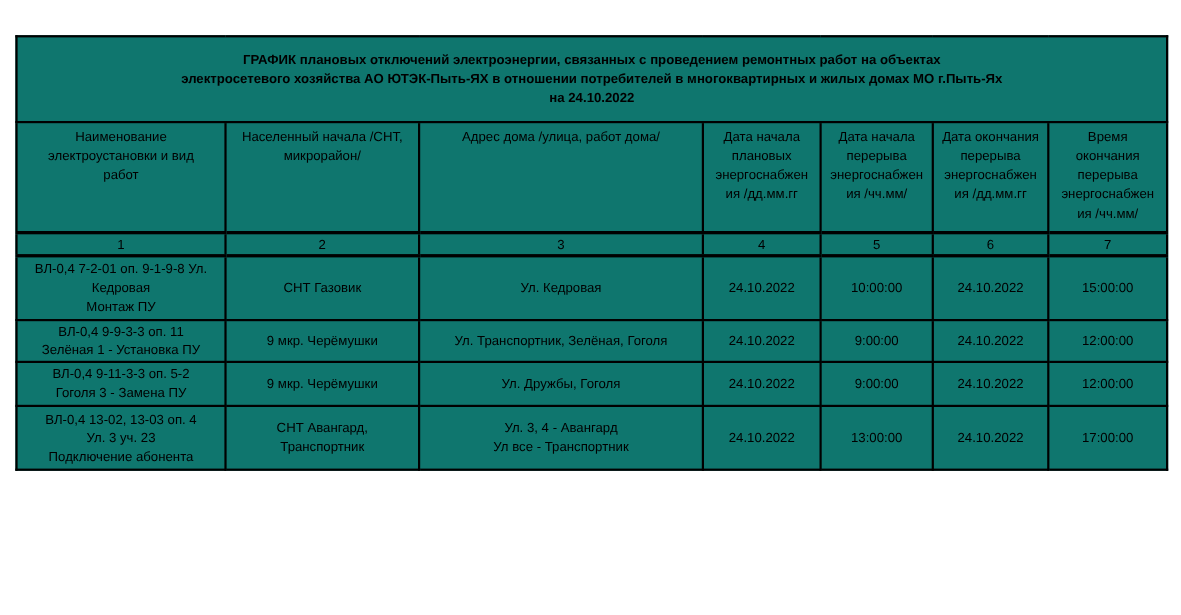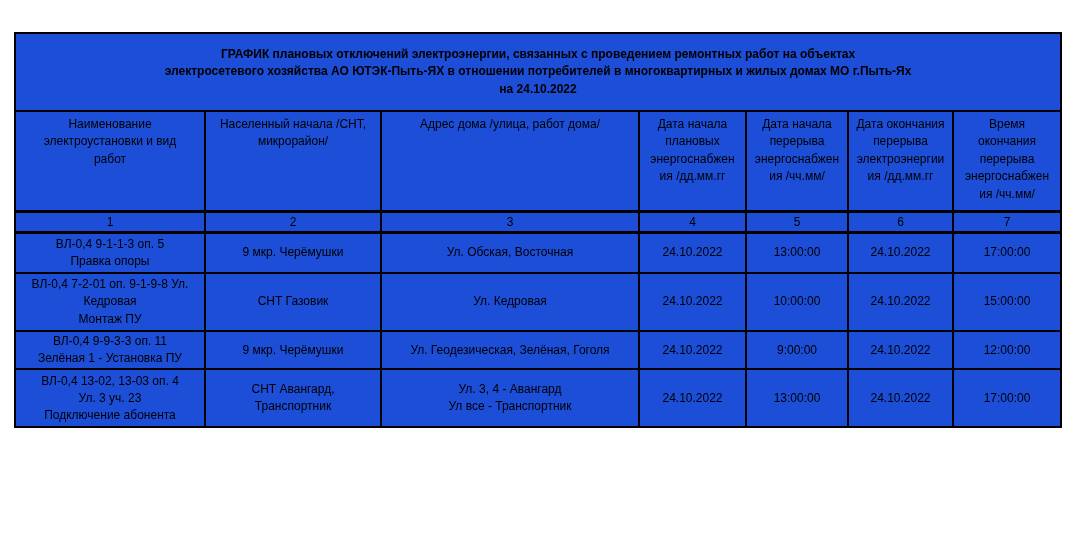--- a/index.html
+++ b/index.html
@@ -14,21 +14,21 @@
   }
   .sheet {
     position: absolute;
     left: 14px;
     top: 32px;
   }
   table.schedule {
     border-collapse: collapse;
     table-layout: fixed;
     width: 1046px;
-    background: #1d4ed8;
+    background: #0f766e;
   }
   table.schedule td {
     border: 2px solid #000000;
     text-align: center;
     vertical-align: middle;
     font-size: 12px;
     line-height: 1.42;
     padding: 1px 3px;
     white-space: pre-line;
     overflow: hidden;
@@ -90,63 +90,63 @@
         <td>Дата начала
 плановых
 энергоснабжен
 ия /дд.мм.гг</td>
         <td>Дата начала
 перерыва
 энергоснабжен
 ия /чч.мм/</td>
         <td>Дата окончания
 перерыва
-электроэнергии
+энергоснабжен
 ия /дд.мм.гг</td>
         <td>Время
 окончания
 перерыва
 энергоснабжен
 ия /чч.мм/</td>
       </tr>
       <tr class="num-row">
         <td>1</td>
         <td>2</td>
         <td>3</td>
         <td>4</td>
         <td>5</td>
         <td>6</td>
         <td>7</td>
       </tr>
-      <tr class="data-row-1">
-        <td>ВЛ-0,4 9-1-1-3 оп. 5
-Правка опоры</td>
-        <td>9 мкр. Черёмушки</td>
-        <td>Ул. Обская, Восточная</td>
-        <td>24.10.2022</td>
-        <td>13:00:00</td>
-        <td>24.10.2022</td>
-        <td>17:00:00</td>
-      </tr>
       <tr class="data-row-3">
         <td>ВЛ-0,4 7-2-01 оп. 9-1-9-8  Ул.
 Кедровая
 Монтаж ПУ</td>
         <td>СНТ Газовик</td>
         <td>Ул. Кедровая</td>
         <td>24.10.2022</td>
         <td>10:00:00</td>
         <td>24.10.2022</td>
         <td>15:00:00</td>
       </tr>
       <tr class="data-row-4">
         <td>ВЛ-0,4 9-9-3-3 оп. 11
 Зелёная 1 - Установка ПУ</td>
         <td>9 мкр. Черёмушки</td>
-        <td>Ул. Геодезическая, Зелёная, Гоголя</td>
+        <td>Ул. Транспортник, Зелёная, Гоголя</td>
+        <td>24.10.2022</td>
+        <td>9:00:00</td>
+        <td>24.10.2022</td>
+        <td>12:00:00</td>
+      </tr>
+      <tr class="data-row-5">
+        <td>ВЛ-0,4 9-11-3-3 оп. 5-2
+Гоголя 3 - Замена ПУ</td>
+        <td>9 мкр. Черёмушки</td>
+        <td>Ул. Дружбы, Гоголя</td>
         <td>24.10.2022</td>
         <td>9:00:00</td>
         <td>24.10.2022</td>
         <td>12:00:00</td>
       </tr>
       <tr class="data-row-6">
         <td>ВЛ-0,4 13-02, 13-03 оп. 4
 Ул. 3 уч. 23
 Подключение абонента</td>
         <td>СНТ Авангард,

